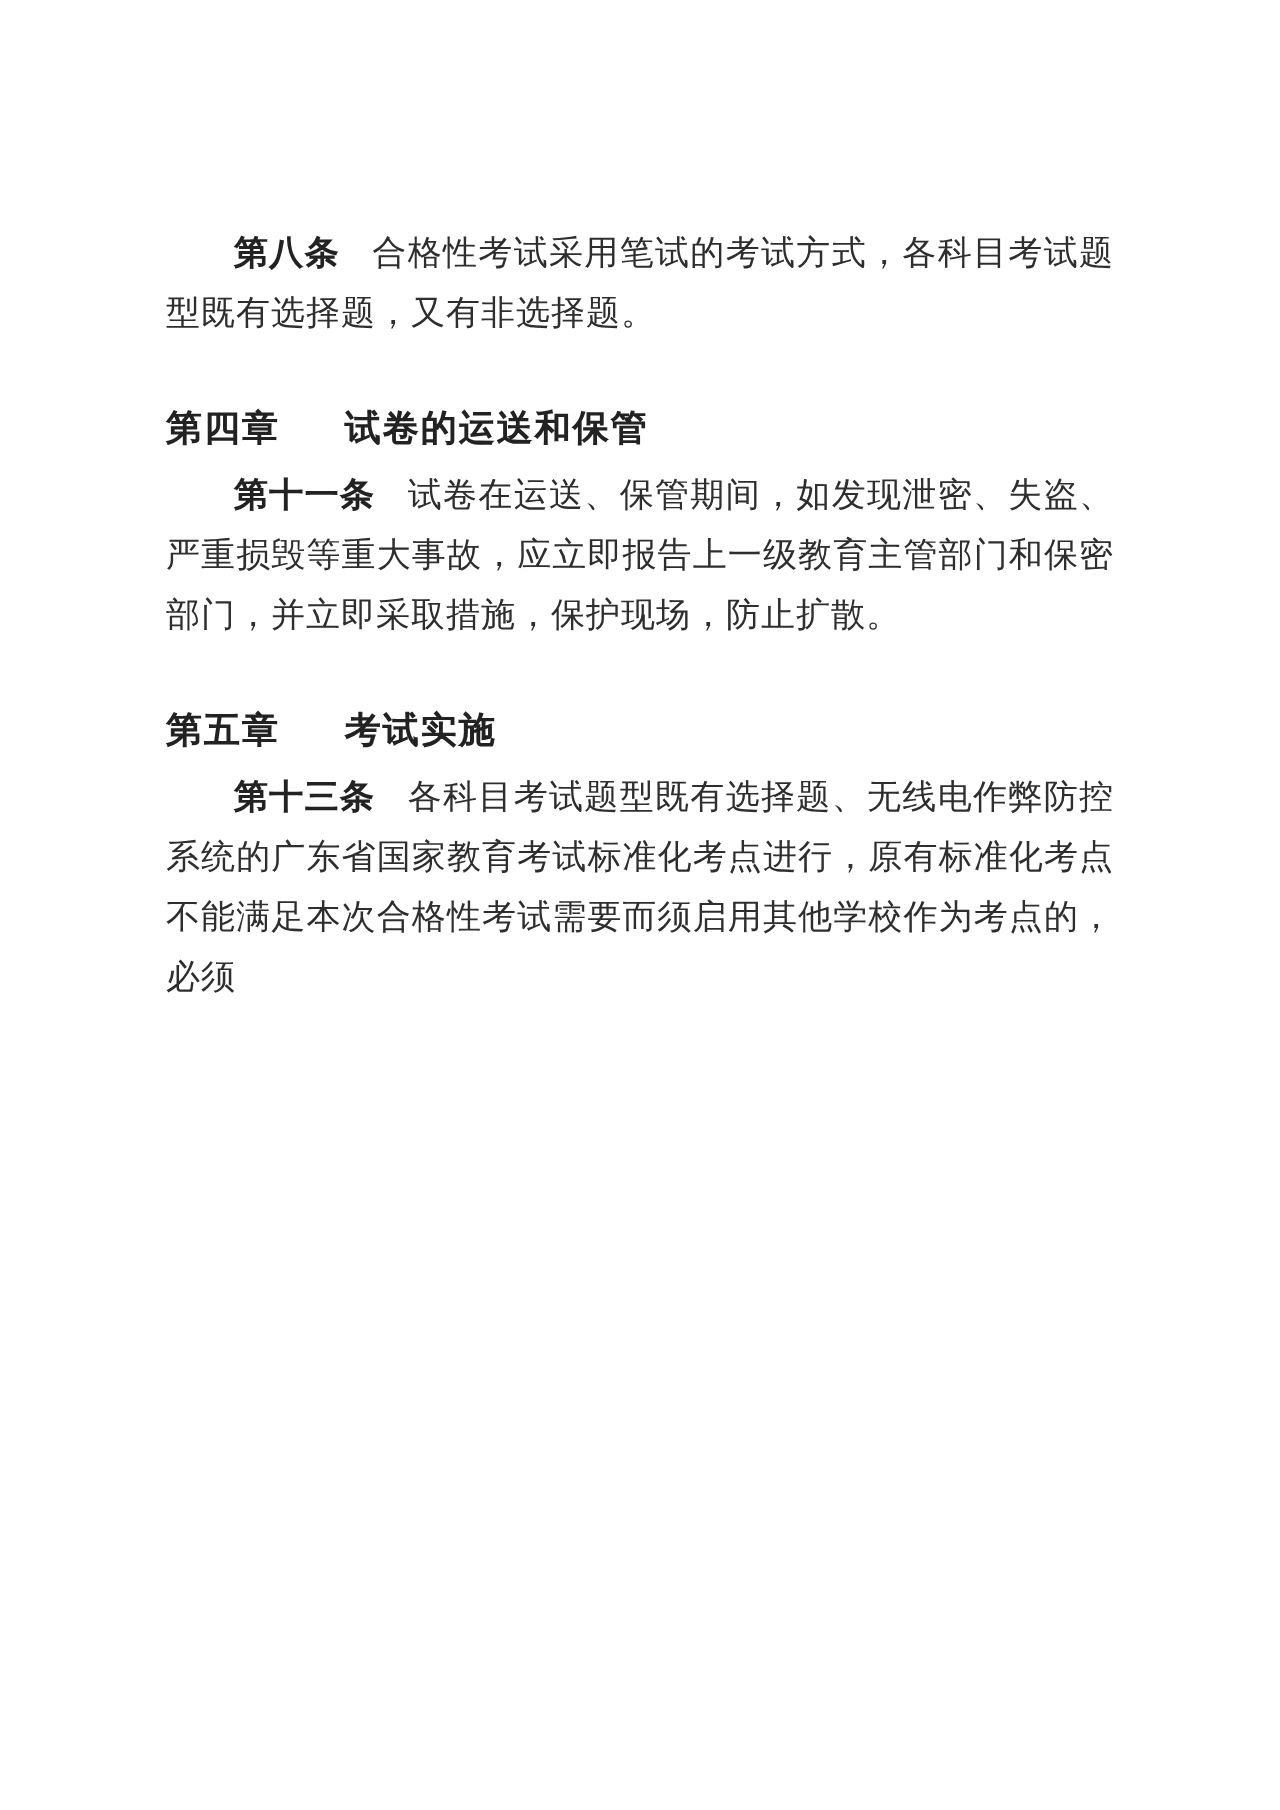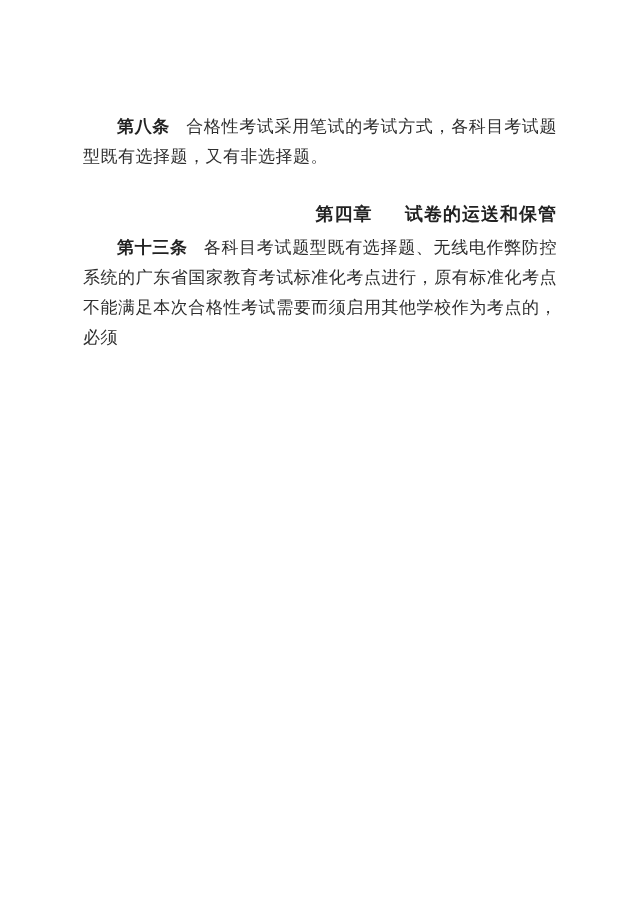--- a/index.html
+++ b/index.html
@@ -35,21 +35,21 @@
   .para .label {
     font-weight: bold;
     margin-right: 0.95em;
     color: #222222;
   }
   .chapter {
     margin: 27px 0 4px 0;
     font-size: 18px;
     line-height: 30px;
     font-weight: bold;
-    text-align: right;
+    text-align: left;
     letter-spacing: 1px;
     color: #222222;
   }
   .chapter .chapter-gap {
     display: inline-block;
     width: 1.8em;
   }
   .page-number {
     position: absolute;
     left: 0;
@@ -66,20 +66,22 @@
 
 <div class="page">
   <div class="content">
 
     <p class="para"><span class="label">第八条</span><span>合格性考试采用笔试的考试方式，各科目考试题型既有选择题，又有非选择题。</span></p>
 
     <h2 class="chapter"><span>第四章</span><span class="chapter-gap"></span><span>试卷的运送和保管</span></h2>
 
 
 
+    <p class="para"><span class="label">第十一条</span><span>试卷在运送、保管期间，如发现泄密、失盗、严重损毁等重大事故，应立即报告上一级教育主管部门和保密部门，并立即采取措施，保护现场，防止扩散。</span></p>
 
+    <h2 class="chapter"><span>第五章</span><span class="chapter-gap"></span><span>考试实施</span></h2>
 
 
     <p class="para"><span class="label">第十三条</span><span>各科目考试题型既有选择题、无线电作弊防控系统的广东省国家教育考试标准化考点进行，原有标准化考点不能满足本次合格性考试需要而须启用其他学校作为考点的，必须</span></p>
 
   </div>
 
 </div>
 
 </body></html>

